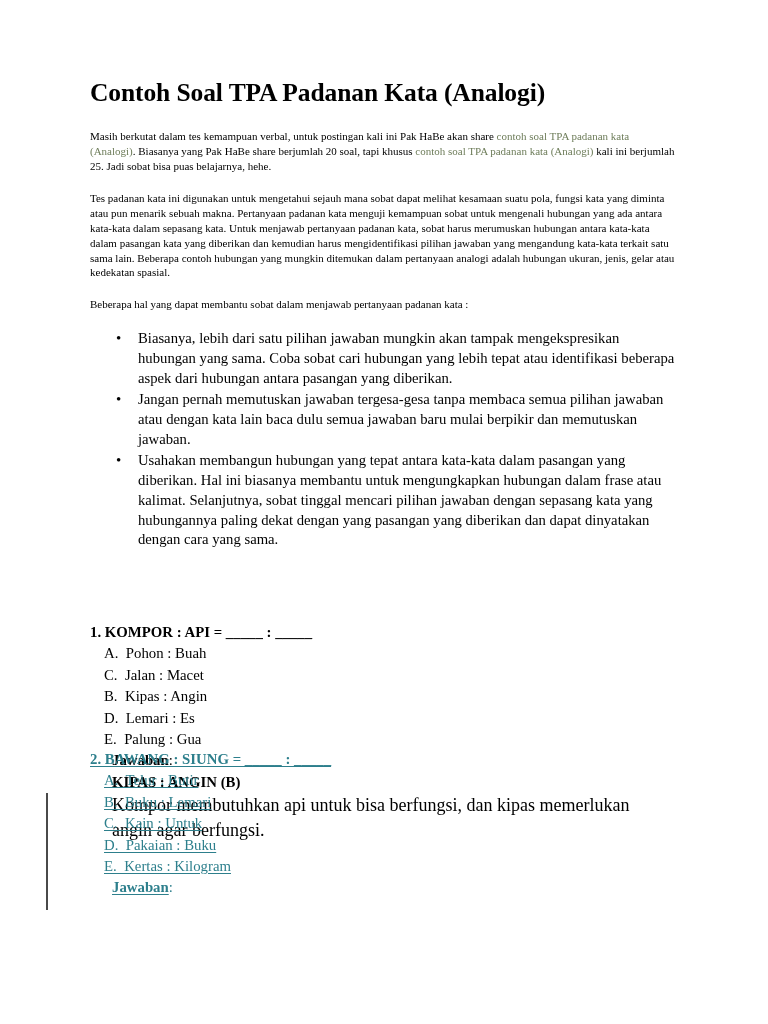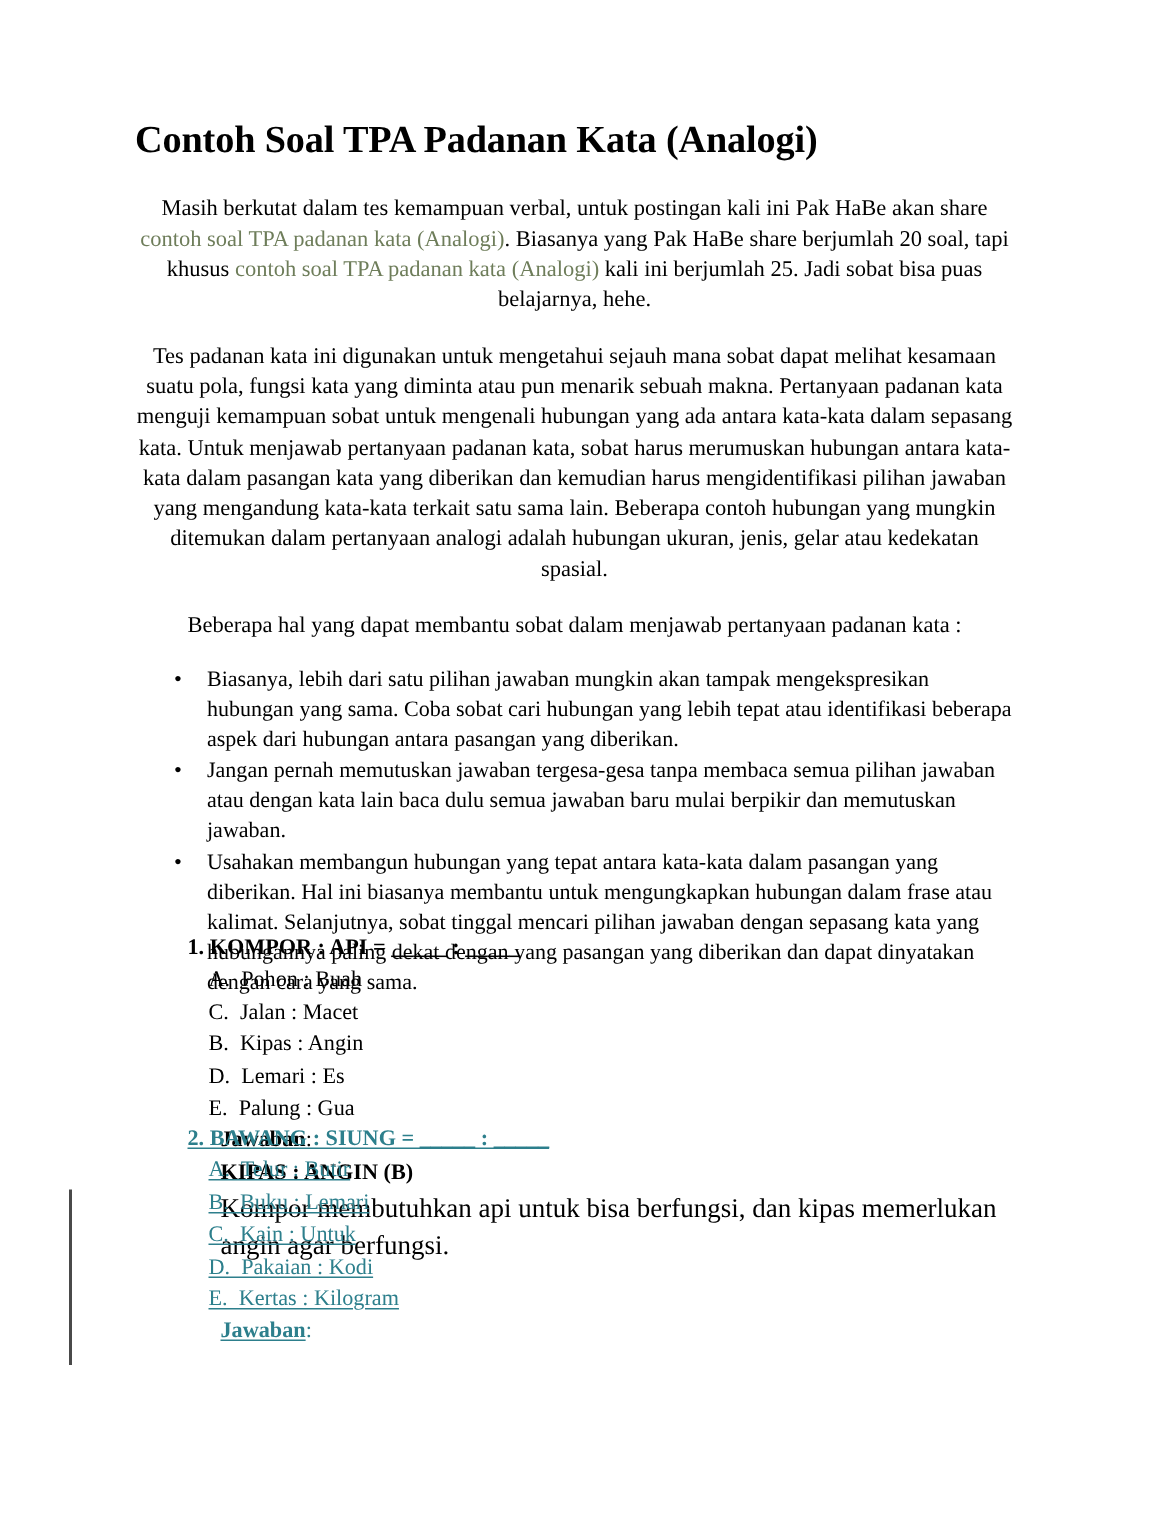--- a/index.html
+++ b/index.html
@@ -33,24 +33,24 @@
 
   h1.doc-title {
     font-size: 25.5px;
     font-weight: bold;
     line-height: 1.15;
     margin: 0 0 22px 0;
     letter-spacing: -0.1px;
   }
 
   p.para {
-    font-size: 15px;
+    font-size: 11px;
     line-height: 1.355;
     margin: 0 0 17px 0;
-    text-align: center;
+    text-align: left;
   }
 
   .link {
     color: #6e7d5a;
   }
 
   ul.tips {
     list-style: none;
     margin: 2px 0 0 0;
     padding: 0;
@@ -65,21 +65,21 @@
   ul.tips li::before {
     content: "\2022";
     position: absolute;
     left: 26px;
     top: -1px;
     font-size: 15px;
     line-height: 1.355;
   }
 
   
-  .qblock { margin-top: 0; margin-left: 35px; }
+  .qblock { margin-top: 0; }
 
   .q-stem {
     font-size: 14.8px;
     font-weight: bold;
     line-height: 1.45;
     margin: 0;
   }
   .q-options {
     list-style: none;
     margin: 0;
@@ -190,19 +190,19 @@
   </div>
 
   <div class="change-bar"></div>
 
   <div class="qblock" id="question-2">
     <div class="q-stem"><span class="u">2. BAWANG : SIUNG = _____ : _____</span></div>
     <ul class="q-options">
       <li><span class="u">A.  Telur : Butir</span></li>
       <li><span class="u">B.  Buku : Lemari</span></li>
       <li><span class="u">C.  Kain : Untuk</span></li>
-      <li><span class="u">D.  Pakaian : Kodi</span></li>
+      <li><span class="u">D.  Pakaian : Buku</span></li>
       <li><span class="u">E.  Kertas : Kilogram</span></li>
     </ul>
     <div class="q-ans-label"><b class="u">Jawaban</b><span>:</span></div>
   </div>
 
 </div>
 
 </body></html>

